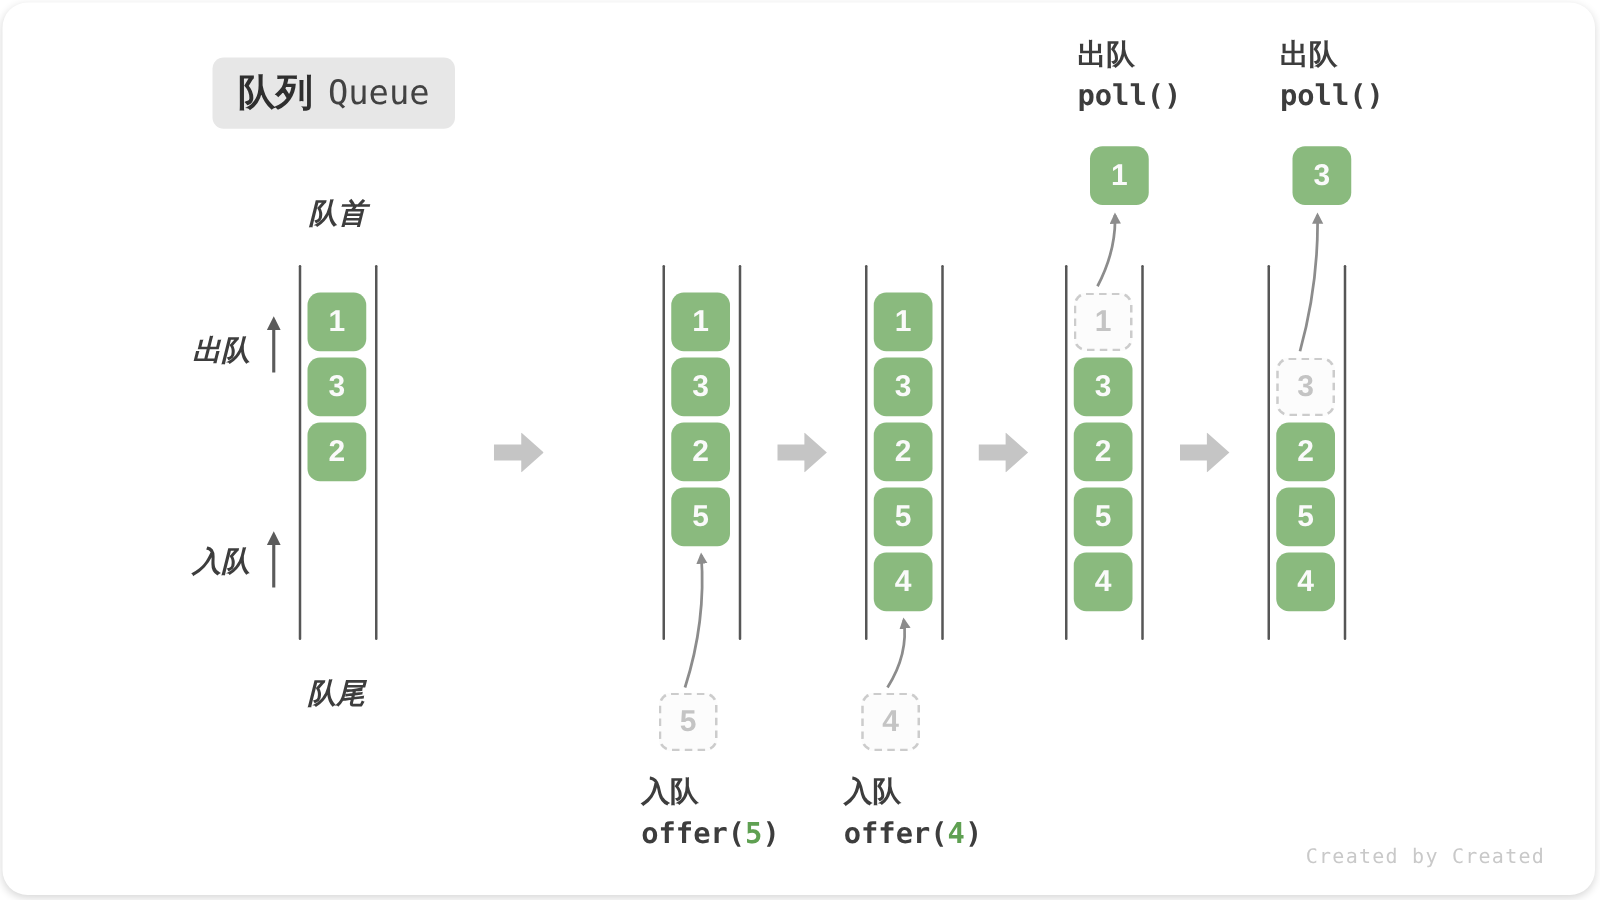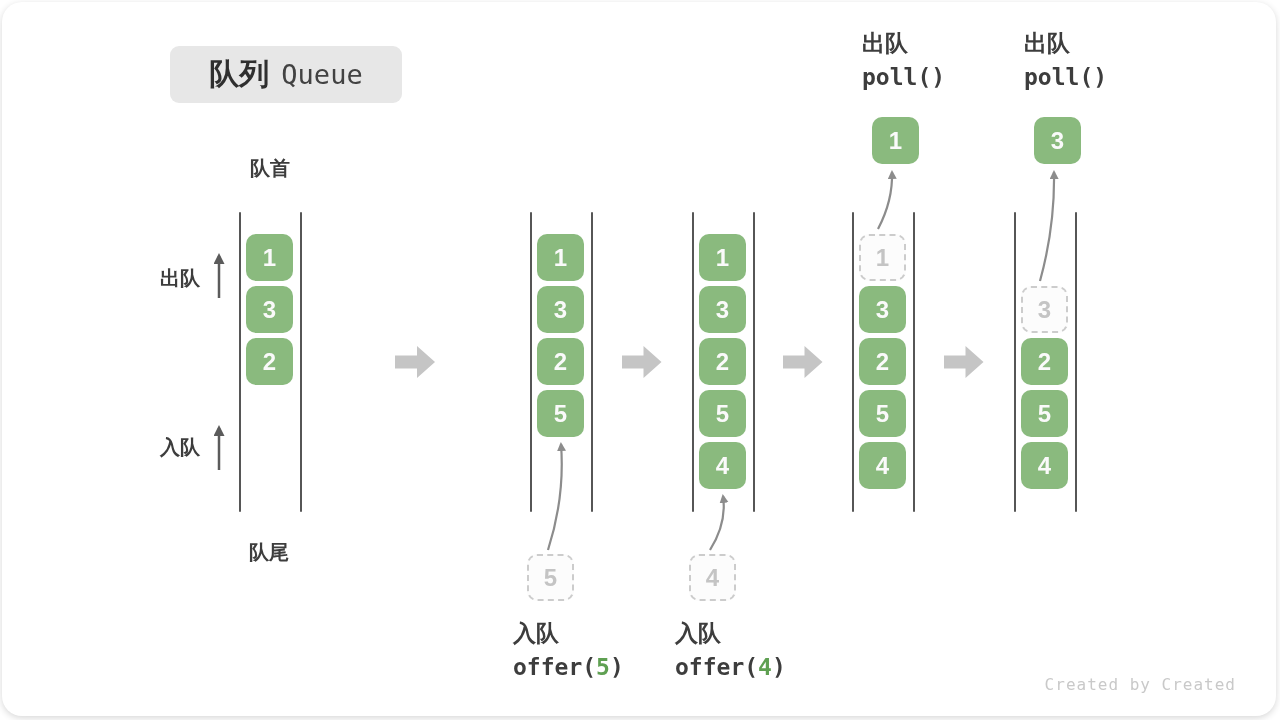--- a/index.html
+++ b/index.html
@@ -1,23 +1,23 @@
 <!DOCTYPE html>
 <html><head>
 <meta charset="utf-8">
 <style>
   html,body{margin:0;padding:0;background:#ffffff;}
   body{font-family:"Liberation Sans","DejaVu Sans",sans-serif;width:1280px;height:720px;position:relative;overflow:hidden;}
   .canvas{position:absolute;left:2px;top:2px;width:1274px;height:714px;background:#ffffff;border-radius:20px;box-shadow:0 2px 7px rgba(0,0,0,.16);}
 
-  .badge{position:absolute;left:168px;top:44px;width:232px;height:57px;background:#e7e7e7;border-radius:9px;display:flex;align-items:center;justify-content:center;gap:12px;}
+  .badge{position:absolute;left:168px;top:44px;width:194px;height:57px;background:#e7e7e7;border-radius:9px;display:flex;align-items:center;justify-content:center;gap:12px;}
   .badge .zh{font-size:30px;font-weight:700;color:#2f2f2f;}
   .badge .en{font-size:27px;color:#424242;font-family:"DejaVu Sans Mono","Liberation Mono",monospace;}
 
-  .cn-label{position:absolute;font-size:20px;font-weight:700;color:#3d3d3d;white-space:nowrap;}
+  .cn-label{position:absolute;font-size:23px;font-weight:700;color:#3d3d3d;white-space:nowrap;font-style:italic;}
   .lbl-front{left:237px;top:153px;width:62px;text-align:center;}
   .lbl-rear{left:236px;top:537px;width:62px;text-align:center;}
   .lbl-deq{left:150px;top:263px;width:48px;text-align:right;}
   .lbl-enq{left:150px;top:432px;width:48px;text-align:right;}
 
   .wall{position:absolute;width:2px;top:210px;height:300px;background:#565656;border-radius:1px;}
 
   .qbox{position:absolute;width:47px;height:47px;border-radius:10px;display:flex;align-items:center;justify-content:center;font-size:24px;font-weight:700;}
   .qbox.filled{color:#fafafa;}
   .qbox.ghost{width:43px;height:43px;border:2px dashed #cccccc;background:#fcfcfc;color:#c4c4c4;}

